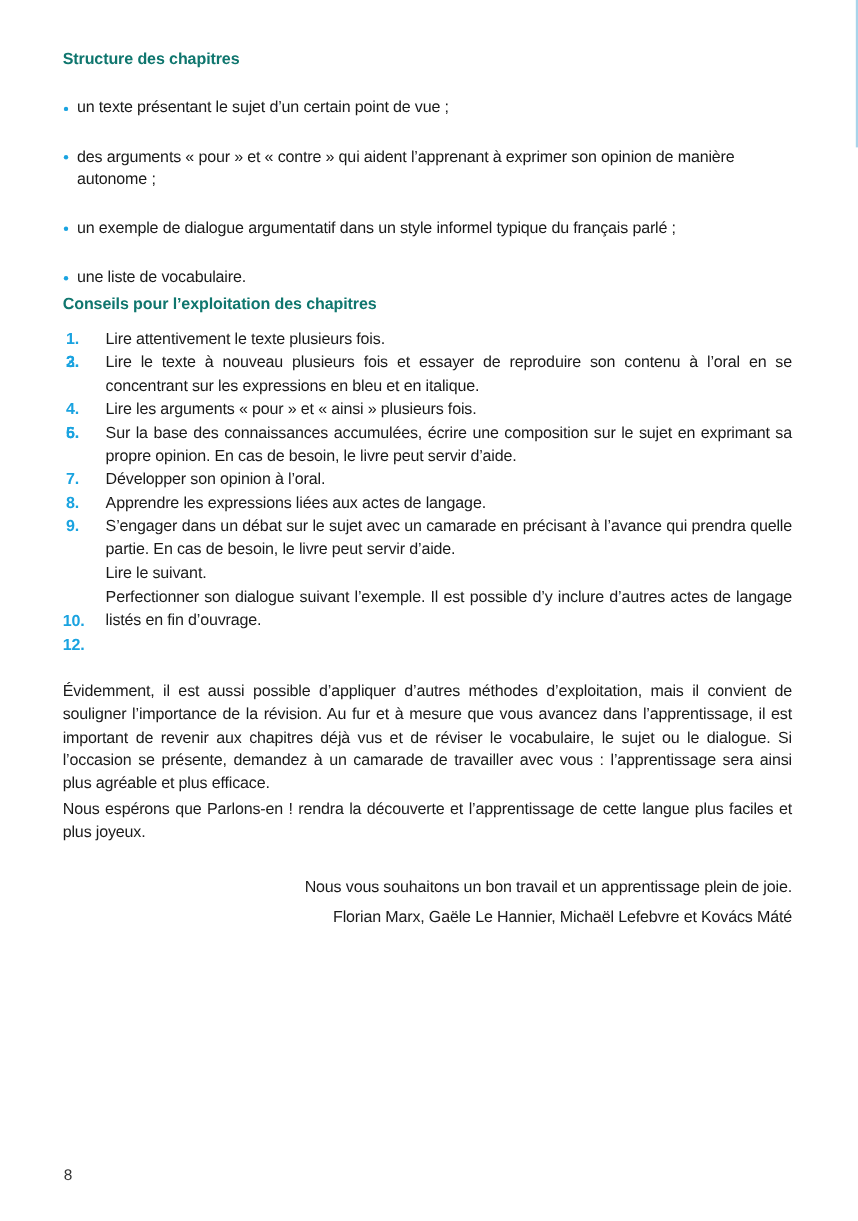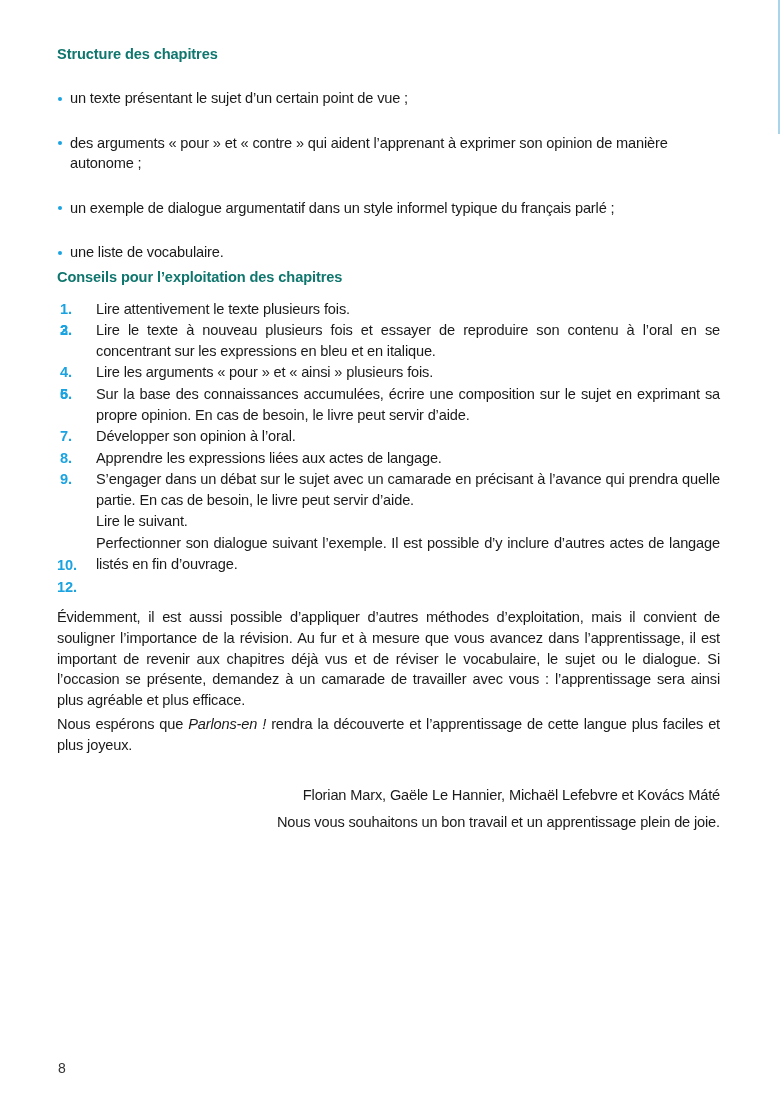--- a/index.html
+++ b/index.html
@@ -86,22 +86,22 @@
       font-weight: bold;
     }
     .num-label.two-digit { left: 0; margin-top: 44px; }
     .para {
       font-size: 14.6px;
       line-height: 20.7px;
       text-align: justify;
       margin: 0 0 3px 0;
       letter-spacing: -0.15px;
     }
-    .first-para { margin-top: 32px; }
-    .italic { font-style: italic; }
+    .first-para { margin-top: 44px; }
+    .italic { }
     .closing {
       text-align: right;
       font-size: 14.6px;
       line-height: 20.5px;
       margin-top: 30px;
       letter-spacing: -0.15px;
     }
     .closing p { margin: 0 0 6px 0; }
     .page-number {
       position: absolute;
@@ -181,18 +181,18 @@
     <li class="num-item">
       <span class="num-label two-digit">12.</span>
       <span>Perfectionner son dialogue suivant l’exemple. Il est possible d’y inclure d’autres actes de langage listés en fin d’ouvrage.</span>
     </li>
   </ol>
 
   <p class="para first-para">Évidemment, il est aussi possible d’appliquer d’autres méthodes d’exploitation, mais il convient de souligner l’importance de la révision. Au fur et à mesure que vous avancez dans l’apprentissage, il est important de revenir aux chapitres déjà vus et de réviser le vocabulaire, le sujet ou le dialogue. Si l’occasion se présente, demandez à un camarade de travailler avec vous : l’apprentissage sera ainsi plus agréable et plus efficace.</p>
   <p class="para"><span>Nous espérons que </span><span class="italic">Parlons-en !</span><span> rendra la découverte et l’apprentissage de cette langue plus faciles et plus joyeux.</span></p>
 
   <div class="closing">
+    <p>Nous vous souhaitons un bon travail et un apprentissage plein de joie.</p>
     <p>Florian Marx, Gaële Le Hannier, Michaël Lefebvre et Kovács Máté</p>
-    <p>Nous vous souhaitons un bon travail et un apprentissage plein de joie.</p>
   </div>
 </div>
 
 <div class="page-number">8</div>
 
 </body></html>

